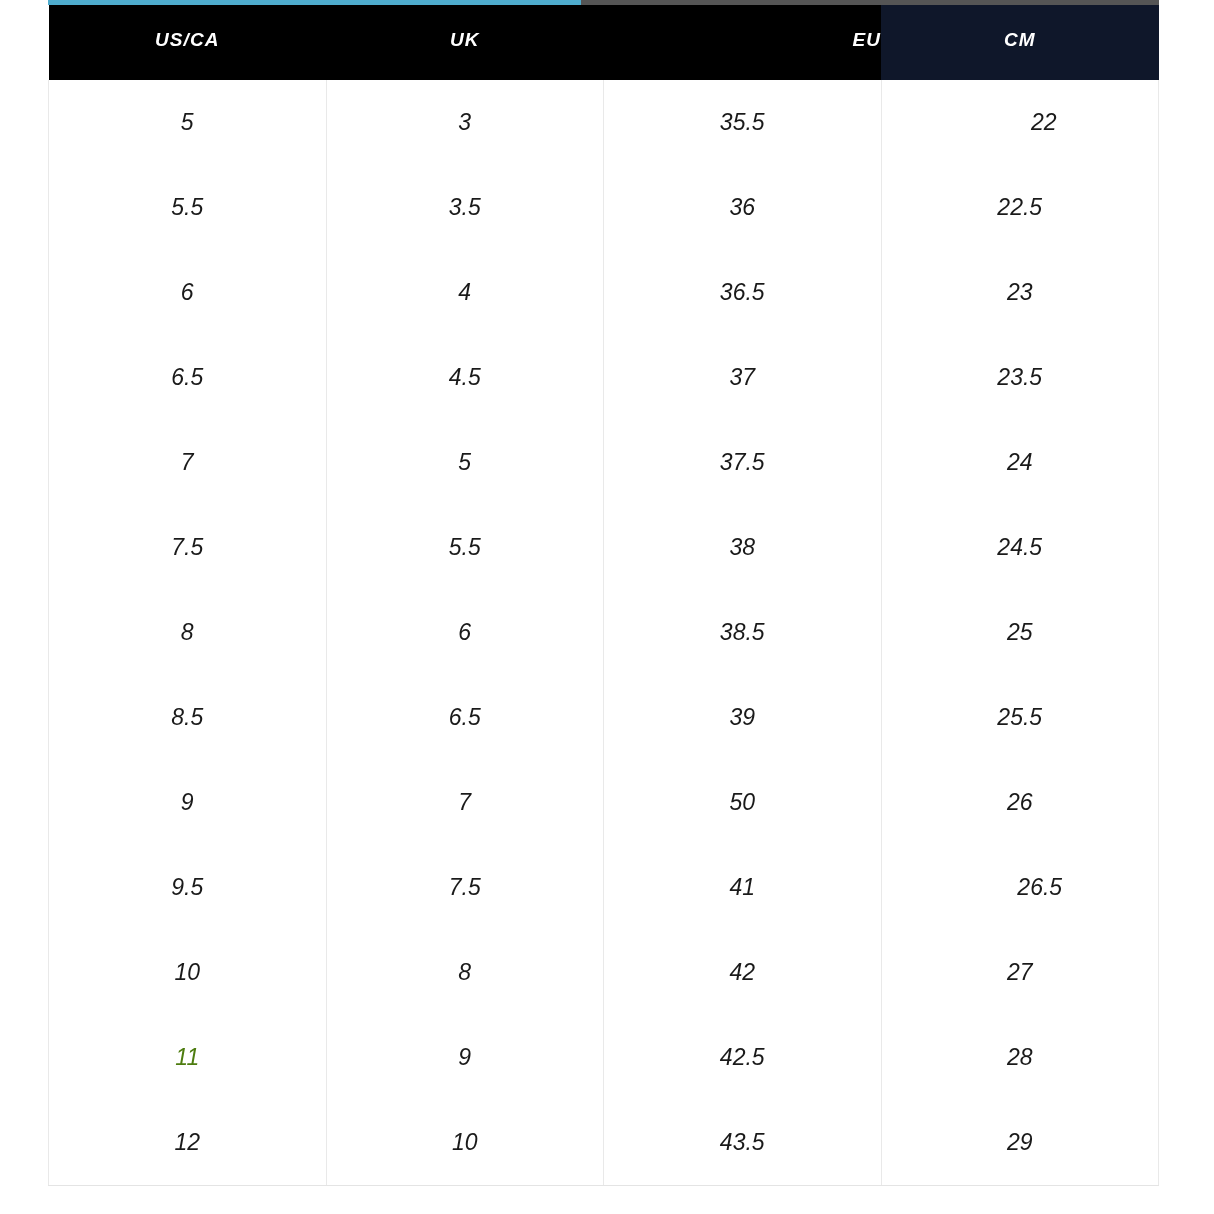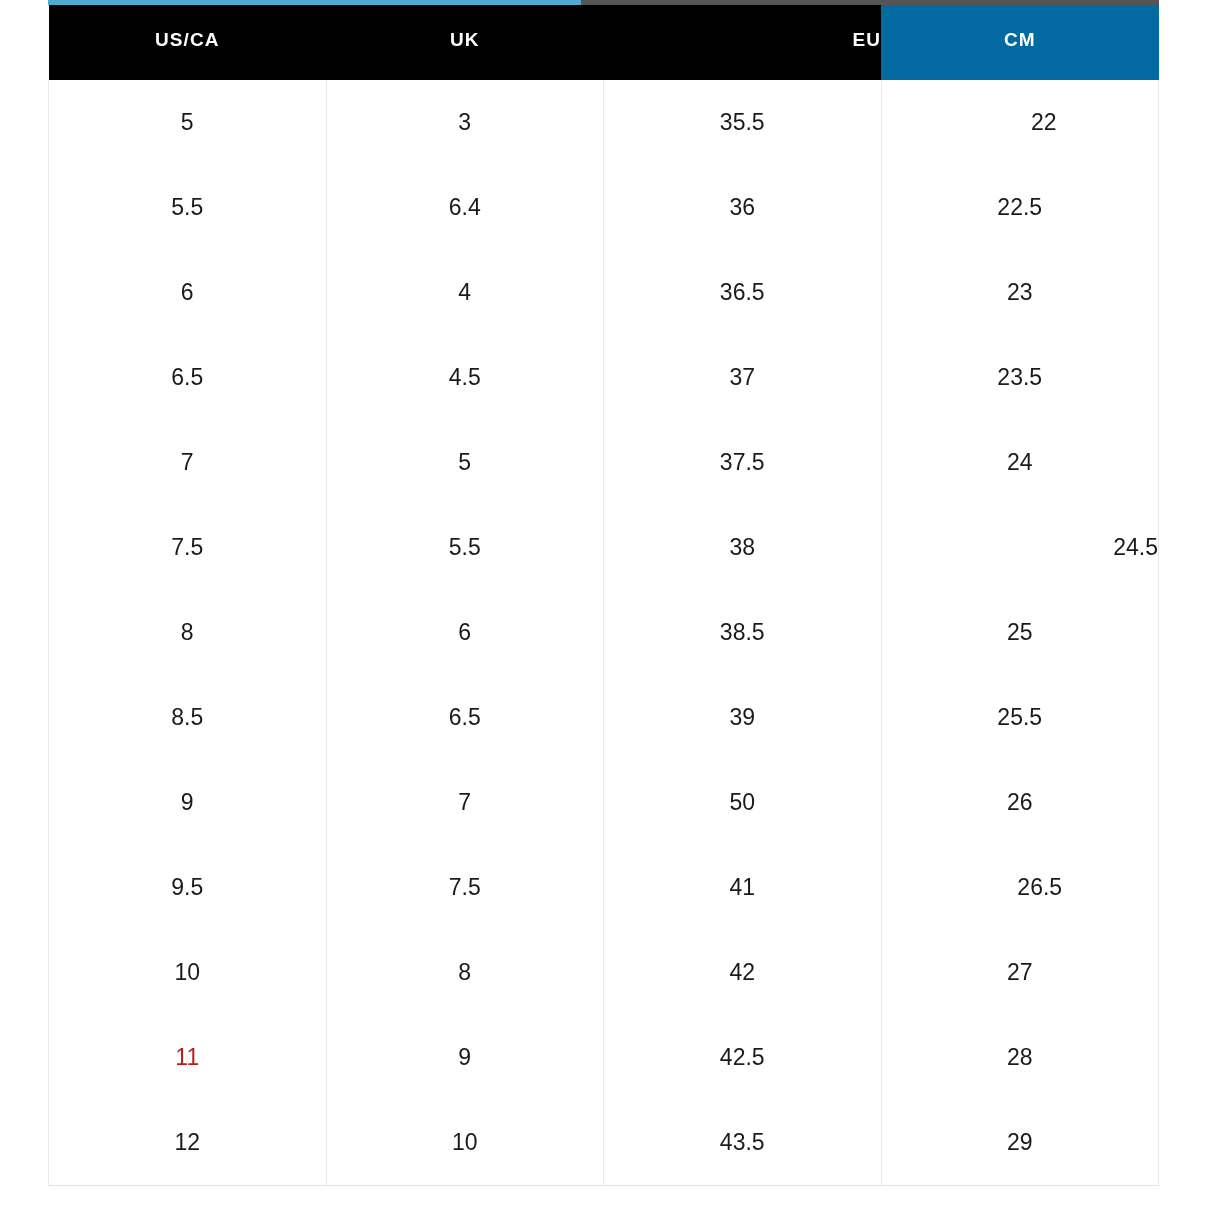--- a/index.html
+++ b/index.html
@@ -51,20 +51,21 @@
     top: 0;
     height: 100%;
     background: #4facce;
   }
 
   
   table.size-table {
     width: 100%;
     border-collapse: collapse;
     table-layout: fixed;
+    font-style: italic;
   }
 
   table.size-table thead tr {
     background: #000000;
   }
   table.size-table thead th {
     height: 80px;
     background: #000000;
     color: #ffffff;
     font-size: 19px;
@@ -110,33 +111,33 @@
     <div class="progress-bar" style="background: rgb(85, 85, 85);">
       <div class="fill" style="background: rgb(79, 172, 206); width: 48%;"></div>
     </div>
 
     <table class="size-table">
       <thead>
         <tr style="background: rgb(0, 0, 0);">
             <th style="background: rgb(0, 0, 0); color: rgb(255, 255, 255);">US/CA</th>
             <th style="background: rgb(0, 0, 0); color: rgb(255, 255, 255);">UK</th>
             <th style="background: rgb(0, 0, 0); color: rgb(255, 255, 255); text-align: right;">EU</th>
-            <th style="background: #0369a1; color: rgb(255, 255, 255);">CM</th>
+            <th style="background: #0f172a; color: rgb(255, 255, 255);">CM</th>
           </tr>
       </thead>
       <tbody>
           <tr>
             <td style="color: rgb(26, 26, 26); border-left-color: rgb(233, 233, 233); border-right-color: rgb(233, 233, 233);">5</td>
             <td style="color: rgb(26, 26, 26); border-left-color: rgb(233, 233, 233); border-right-color: rgb(233, 233, 233);">3</td>
             <td style="color: rgb(26, 26, 26); border-left-color: rgb(233, 233, 233); border-right-color: rgb(233, 233, 233);">35.5</td>
             <td style="color: rgb(26, 26, 26); border-left-color: rgb(233, 233, 233); border-right-color: rgb(233, 233, 233); padding-left: 48px;">22</td>
           </tr>
           <tr>
             <td style="color: rgb(26, 26, 26); border-left-color: rgb(233, 233, 233); border-right-color: rgb(233, 233, 233);">5.5</td>
-            <td style="color: rgb(26, 26, 26); border-left-color: rgb(233, 233, 233); border-right-color: rgb(233, 233, 233);">6.4</td>
+            <td style="color: rgb(26, 26, 26); border-left-color: rgb(233, 233, 233); border-right-color: rgb(233, 233, 233);">3.5</td>
             <td style="color: rgb(26, 26, 26); border-left-color: rgb(233, 233, 233); border-right-color: rgb(233, 233, 233);">36</td>
             <td style="color: rgb(26, 26, 26); border-left-color: rgb(233, 233, 233); border-right-color: rgb(233, 233, 233);">22.5</td>
           </tr>
           <tr>
             <td style="color: rgb(26, 26, 26); border-left-color: rgb(233, 233, 233); border-right-color: rgb(233, 233, 233);">6</td>
             <td style="color: rgb(26, 26, 26); border-left-color: rgb(233, 233, 233); border-right-color: rgb(233, 233, 233);">4</td>
             <td style="color: rgb(26, 26, 26); border-left-color: rgb(233, 233, 233); border-right-color: rgb(233, 233, 233);">36.5</td>
             <td style="color: rgb(26, 26, 26); border-left-color: rgb(233, 233, 233); border-right-color: rgb(233, 233, 233);">23</td>
           </tr>
           <tr>
@@ -148,21 +149,21 @@
           <tr>
             <td style="color: rgb(26, 26, 26); border-left-color: rgb(233, 233, 233); border-right-color: rgb(233, 233, 233);">7</td>
             <td style="color: rgb(26, 26, 26); border-left-color: rgb(233, 233, 233); border-right-color: rgb(233, 233, 233);">5</td>
             <td style="color: rgb(26, 26, 26); border-left-color: rgb(233, 233, 233); border-right-color: rgb(233, 233, 233);">37.5</td>
             <td style="color: rgb(26, 26, 26); border-left-color: rgb(233, 233, 233); border-right-color: rgb(233, 233, 233);">24</td>
           </tr>
           <tr>
             <td style="color: rgb(26, 26, 26); border-left-color: rgb(233, 233, 233); border-right-color: rgb(233, 233, 233);">7.5</td>
             <td style="color: rgb(26, 26, 26); border-left-color: rgb(233, 233, 233); border-right-color: rgb(233, 233, 233);">5.5</td>
             <td style="color: rgb(26, 26, 26); border-left-color: rgb(233, 233, 233); border-right-color: rgb(233, 233, 233);">38</td>
-            <td style="color: rgb(26, 26, 26); border-left-color: rgb(233, 233, 233); border-right-color: rgb(233, 233, 233); text-align: right;">24.5</td>
+            <td style="color: rgb(26, 26, 26); border-left-color: rgb(233, 233, 233); border-right-color: rgb(233, 233, 233);">24.5</td>
           </tr>
           <tr>
             <td style="color: rgb(26, 26, 26); border-left-color: rgb(233, 233, 233); border-right-color: rgb(233, 233, 233);">8</td>
             <td style="color: rgb(26, 26, 26); border-left-color: rgb(233, 233, 233); border-right-color: rgb(233, 233, 233);">6</td>
             <td style="color: rgb(26, 26, 26); border-left-color: rgb(233, 233, 233); border-right-color: rgb(233, 233, 233);">38.5</td>
             <td style="color: rgb(26, 26, 26); border-left-color: rgb(233, 233, 233); border-right-color: rgb(233, 233, 233);">25</td>
           </tr>
           <tr>
             <td style="color: rgb(26, 26, 26); border-left-color: rgb(233, 233, 233); border-right-color: rgb(233, 233, 233);">8.5</td>
             <td style="color: rgb(26, 26, 26); border-left-color: rgb(233, 233, 233); border-right-color: rgb(233, 233, 233);">6.5</td>
@@ -181,21 +182,21 @@
             <td style="color: rgb(26, 26, 26); border-left-color: rgb(233, 233, 233); border-right-color: rgb(233, 233, 233);">41</td>
             <td style="color: rgb(26, 26, 26); border-left-color: rgb(233, 233, 233); border-right-color: rgb(233, 233, 233); padding-left: 40px;">26.5</td>
           </tr>
           <tr>
             <td style="color: rgb(26, 26, 26); border-left-color: rgb(233, 233, 233); border-right-color: rgb(233, 233, 233);">10</td>
             <td style="color: rgb(26, 26, 26); border-left-color: rgb(233, 233, 233); border-right-color: rgb(233, 233, 233);">8</td>
             <td style="color: rgb(26, 26, 26); border-left-color: rgb(233, 233, 233); border-right-color: rgb(233, 233, 233);">42</td>
             <td style="color: rgb(26, 26, 26); border-left-color: rgb(233, 233, 233); border-right-color: rgb(233, 233, 233);">27</td>
           </tr>
           <tr>
-            <td style="color: #b91c1c; border-left-color: rgb(233, 233, 233); border-right-color: rgb(233, 233, 233);">11</td>
+            <td style="color: #4d7c0f; border-left-color: rgb(233, 233, 233); border-right-color: rgb(233, 233, 233);">11</td>
             <td style="color: rgb(26, 26, 26); border-left-color: rgb(233, 233, 233); border-right-color: rgb(233, 233, 233);">9</td>
             <td style="color: rgb(26, 26, 26); border-left-color: rgb(233, 233, 233); border-right-color: rgb(233, 233, 233);">42.5</td>
             <td style="color: rgb(26, 26, 26); border-left-color: rgb(233, 233, 233); border-right-color: rgb(233, 233, 233);">28</td>
           </tr>
           <tr>
             <td style="color: rgb(26, 26, 26); border-left-color: rgb(233, 233, 233); border-right-color: rgb(233, 233, 233);">12</td>
             <td style="color: rgb(26, 26, 26); border-left-color: rgb(233, 233, 233); border-right-color: rgb(233, 233, 233);">10</td>
             <td style="color: rgb(26, 26, 26); border-left-color: rgb(233, 233, 233); border-right-color: rgb(233, 233, 233);">43.5</td>
             <td style="color: rgb(26, 26, 26); border-left-color: rgb(233, 233, 233); border-right-color: rgb(233, 233, 233);">29</td>
           </tr>

